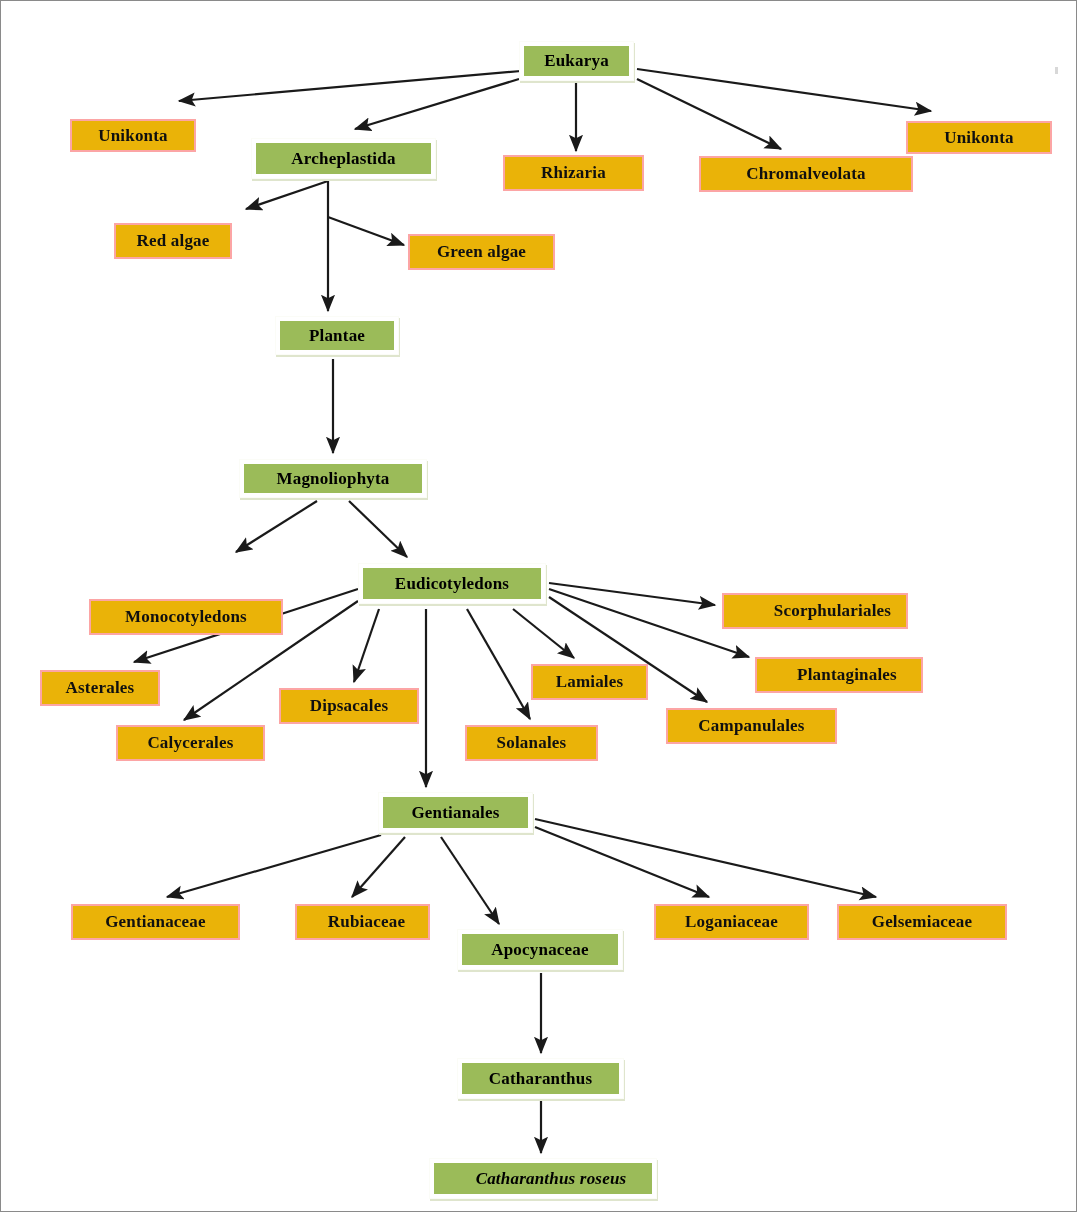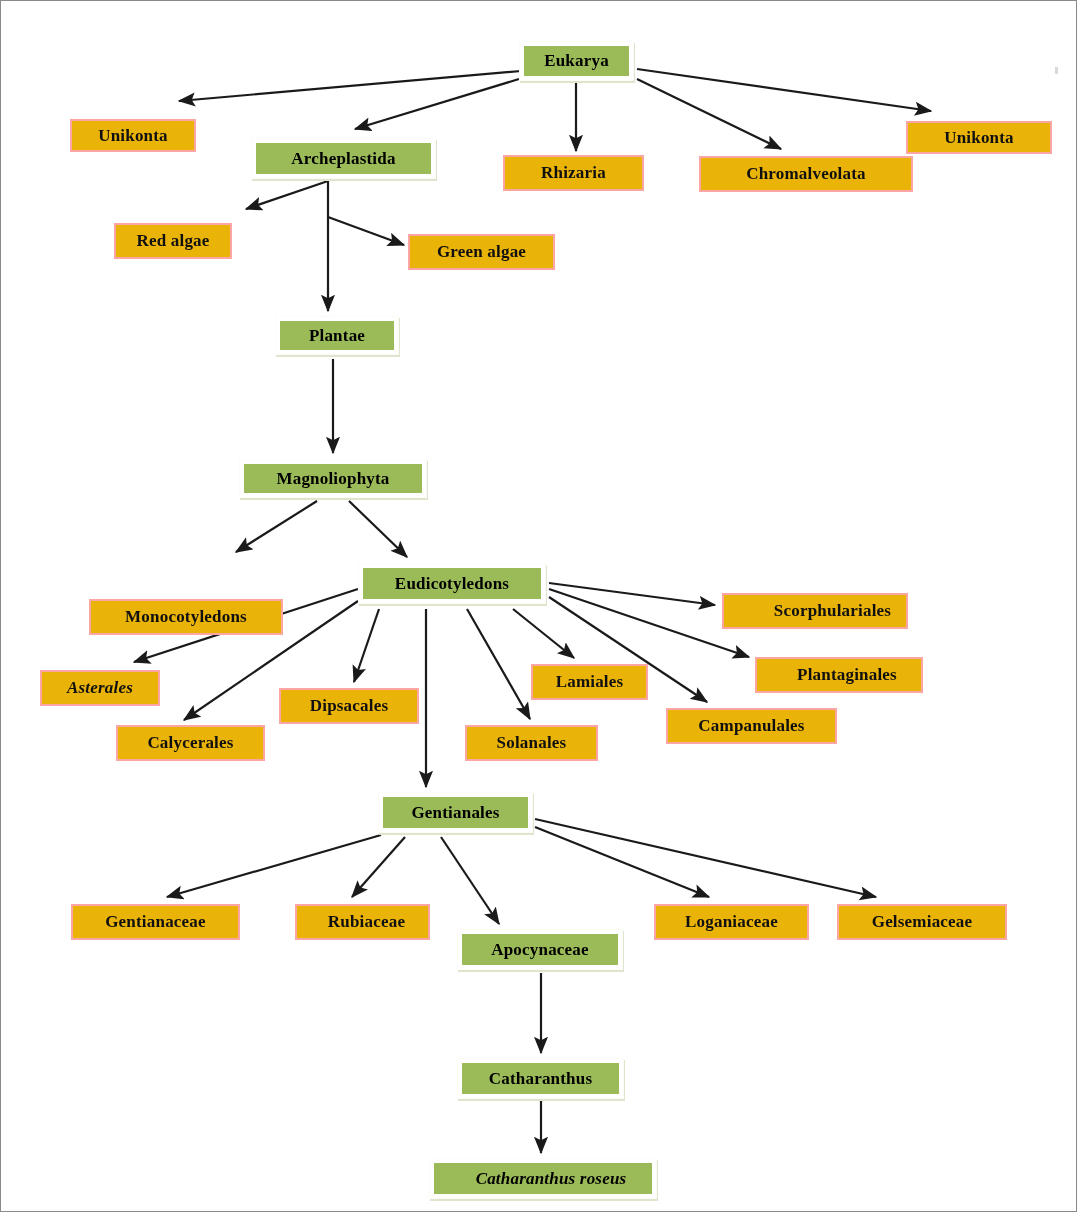--- a/index.html
+++ b/index.html
@@ -154,21 +154,21 @@
       </div>
       <div class="node plain" style="left: 721px; top: 592px; width: 186px; height: 36px; padding-left: 35px;">
         <span>Scorphulariales</span>
       </div>
       <div class="node plain" style="left: 754px; top: 656px; width: 168px; height: 36px; padding-left: 16px;">
         <span>Plantaginales</span>
       </div>
       <div class="node plain" style="left: 519px; top: 663px; width: 117px; height: 36px; margin-left: 11px;">
         <span>Lamiales</span>
       </div>
-      <div class="node plain" style="left: 39px; top: 669px; width: 120px; height: 36px; font-style: italic;">
+      <div class="node plain" style="left: 39px; top: 669px; width: 120px; height: 36px;">
         <span>Asterales</span>
       </div>
       <div class="node plain" style="left: 278px; top: 687px; width: 140px; height: 36px;">
         <span>Dipsacales</span>
       </div>
       <div class="node plain" style="left: 665px; top: 707px; width: 171px; height: 36px;">
         <span>Campanulales</span>
       </div>
       <div class="node plain" style="left: 115px; top: 724px; width: 149px; height: 36px;">
         <span>Calycerales</span>

